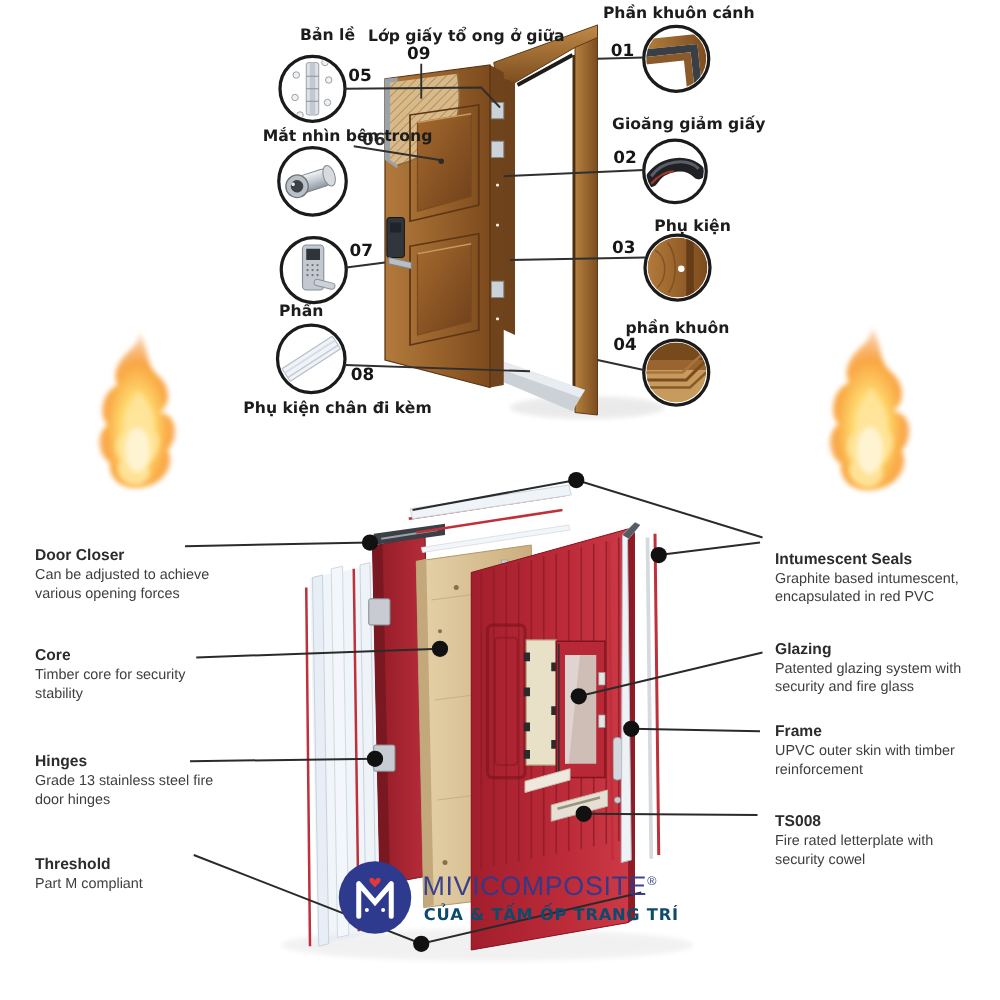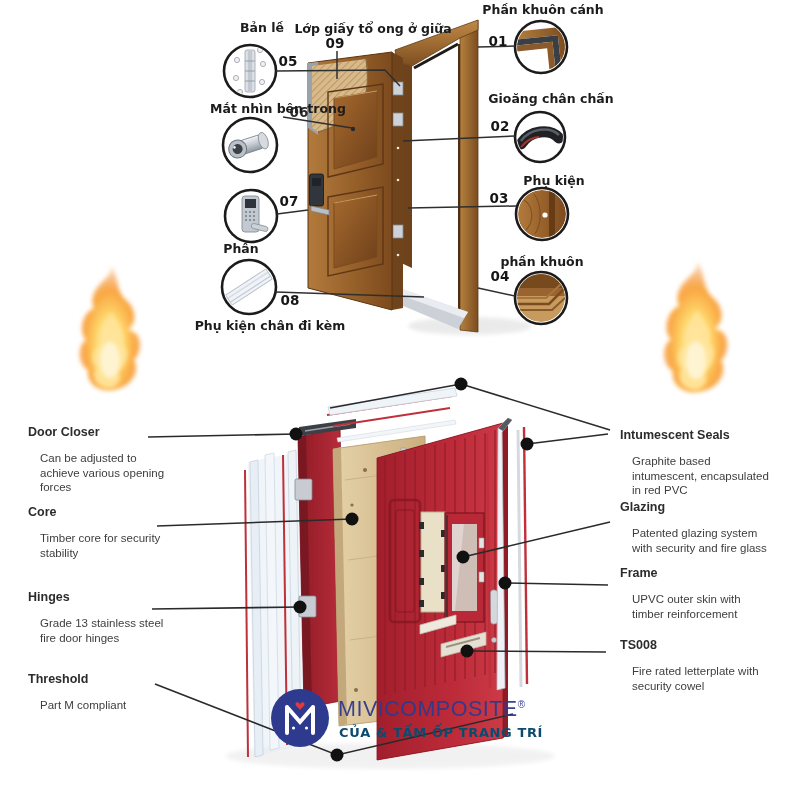--- a/index.html
+++ b/index.html
@@ -4,22 +4,22 @@
 <style>
   html,body{margin:0;padding:0}
   body{width:800px;height:800px;background:#ffffff;position:relative;overflow:hidden;
        font-family:"Liberation Sans",sans-serif}
   #stage{position:absolute;inset:0;width:800px;height:800px}
   #art{position:absolute;left:0;top:0}
   .lbl{position:absolute;font-weight:bold;color:#1c1c1c;font-size:12.5px;white-space:nowrap;
        font-family:"DejaVu Sans","Liberation Sans",sans-serif;transform:translateX(-50%);z-index:3}
   .num{font-size:13.5px;color:#161616;z-index:2}
   .feat{position:absolute;z-index:3}
-  .feat h4{margin:4px 0 2px 0;font-size:12.5px;color:#2c2c2c;font-weight:bold}
-  .feat p{margin:12px;font-size:11.5px;line-height:1.28;color:#3e3e3e}
+  .feat h4{margin:16px 0 2px 0;font-size:12.5px;color:#2c2c2c;font-weight:bold}
+  .feat p{margin:0;font-size:11.5px;line-height:1.28;color:#3e3e3e}
   .feat.left{width:157px}
   .feat.right{width:162px}
   .brand{position:absolute;left:338px;top:697px;font-weight:normal;color:#2e3a8e;
          font-size:21.5px;letter-spacing:.5px;z-index:4;opacity:.95;white-space:nowrap}
   .brand sup{font-size:10px;vertical-align:super}
   .tagline{position:absolute;left:339px;top:725px;font-weight:bold;color:#0c4a6e;font-size:13px;
            letter-spacing:.6px;z-index:4;font-family:"DejaVu Sans","Liberation Sans",sans-serif;white-space:nowrap}
 </style>
 </head>
 <body>
@@ -381,21 +381,21 @@
 <div class="lbl" style="left:373px;top:21px">Lớp giấy tổ ong ở giữa</div>
 <div class="lbl num" style="left:335px;top:35px">09</div>
 <div class="lbl num" style="left:299px;top:104px;z-index:1;opacity:.9">06</div>
 <div class="lbl" style="left:278px;top:101px">Mắt nhìn bên trong</div>
 <div class="lbl num" style="left:289px;top:193px">07</div>
 <div class="lbl" style="left:241px;top:241px">Phần</div>
 <div class="lbl num" style="left:290px;top:292px">08</div>
 <div class="lbl" style="left:270px;top:318px">Phụ kiện chân đi kèm</div>
 <div class="lbl" style="left:543px;top:2px">Phần khuôn cánh</div>
 <div class="lbl num" style="left:498px;top:33px">01</div>
-<div class="lbl" style="left:551px;top:91px">Gioăng chân chấn</div>
+<div class="lbl" style="left:551px;top:91px">Gioăng giảm giấy</div>
 <div class="lbl num" style="left:500px;top:118px">02</div>
 <div class="lbl" style="left:554px;top:173px">Phụ kiện</div>
 <div class="lbl num" style="left:499px;top:190px">03</div>
 <div class="lbl" style="left:542px;top:254px">phần khuôn</div>
 <div class="lbl num" style="left:500px;top:268px">04</div>
 
 <div class="feat left" style="left:28px;top:421px">
   <h4>Door Closer</h4>
   <p>Can be adjusted to achieve various opening forces</p>
 </div>

